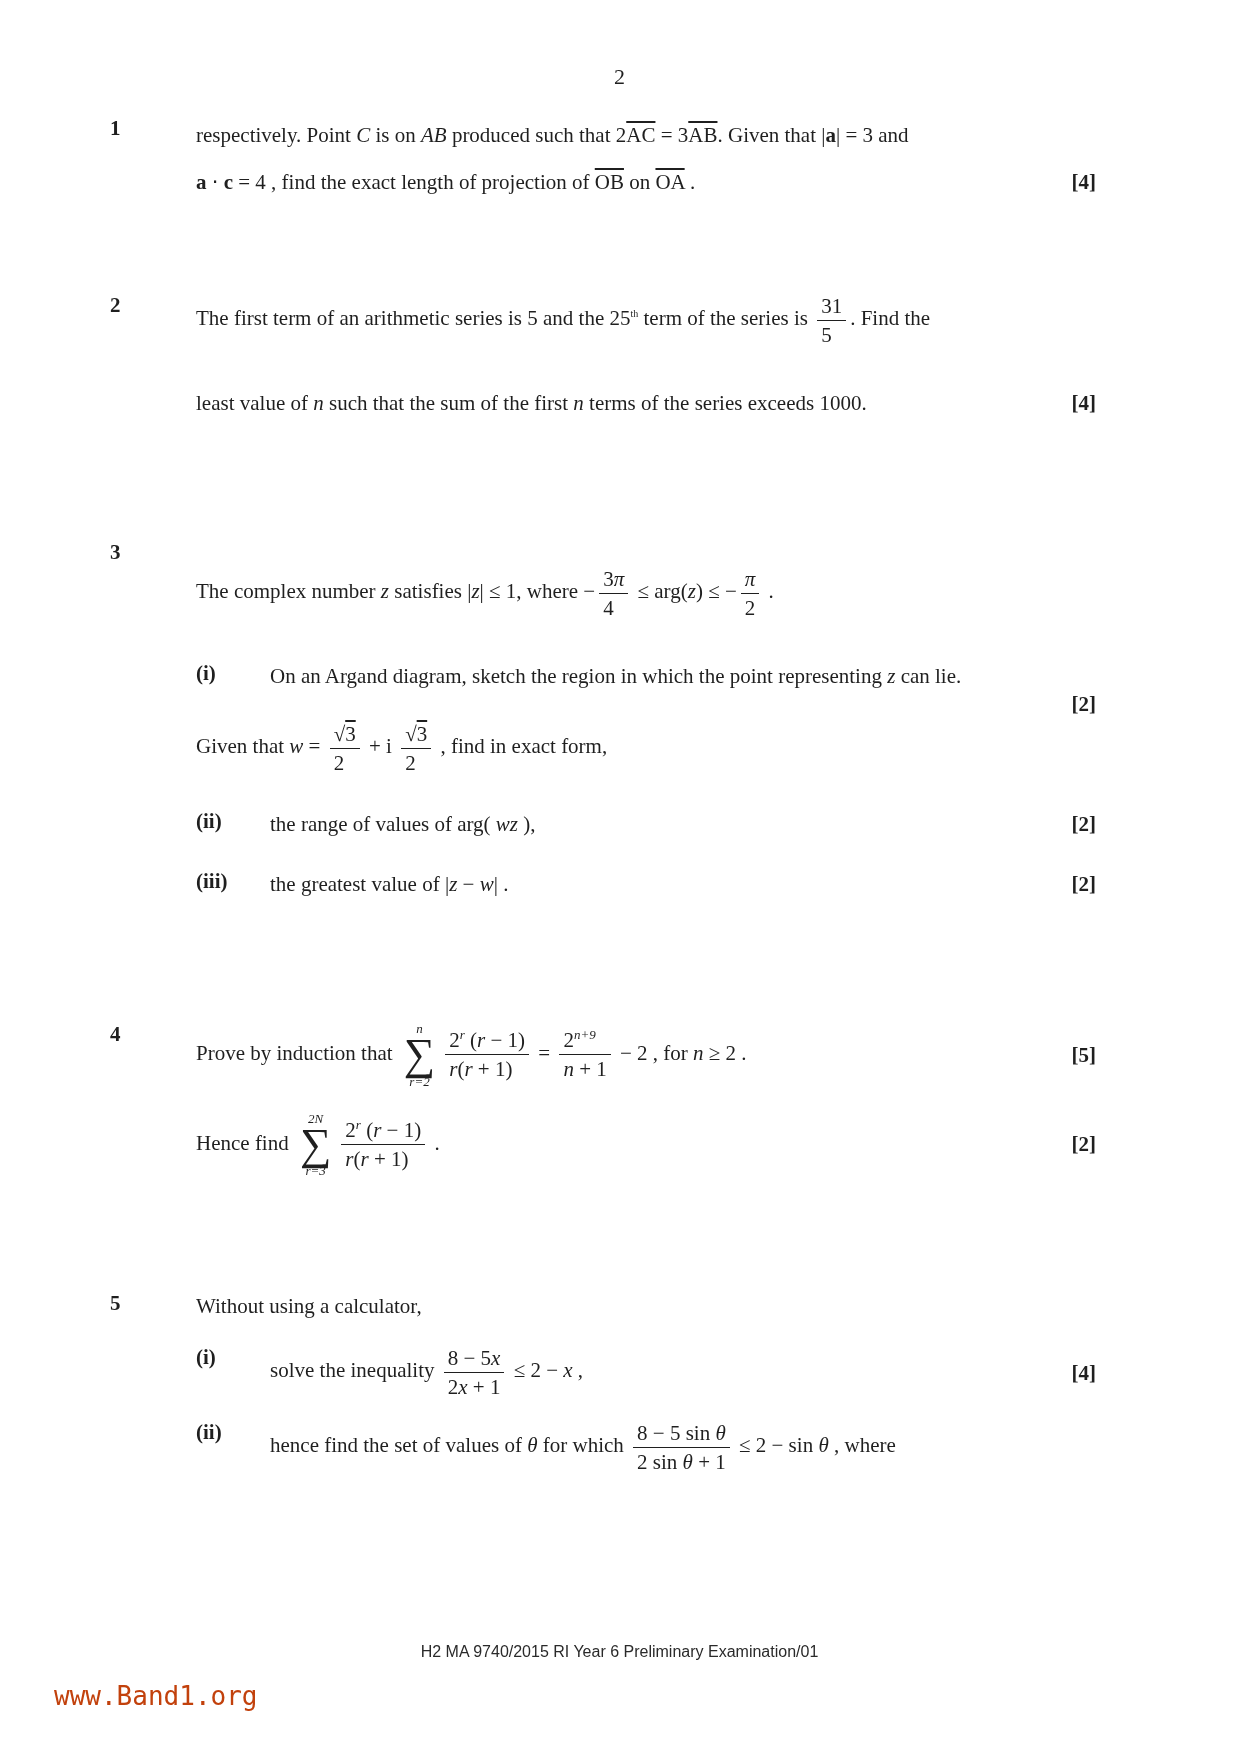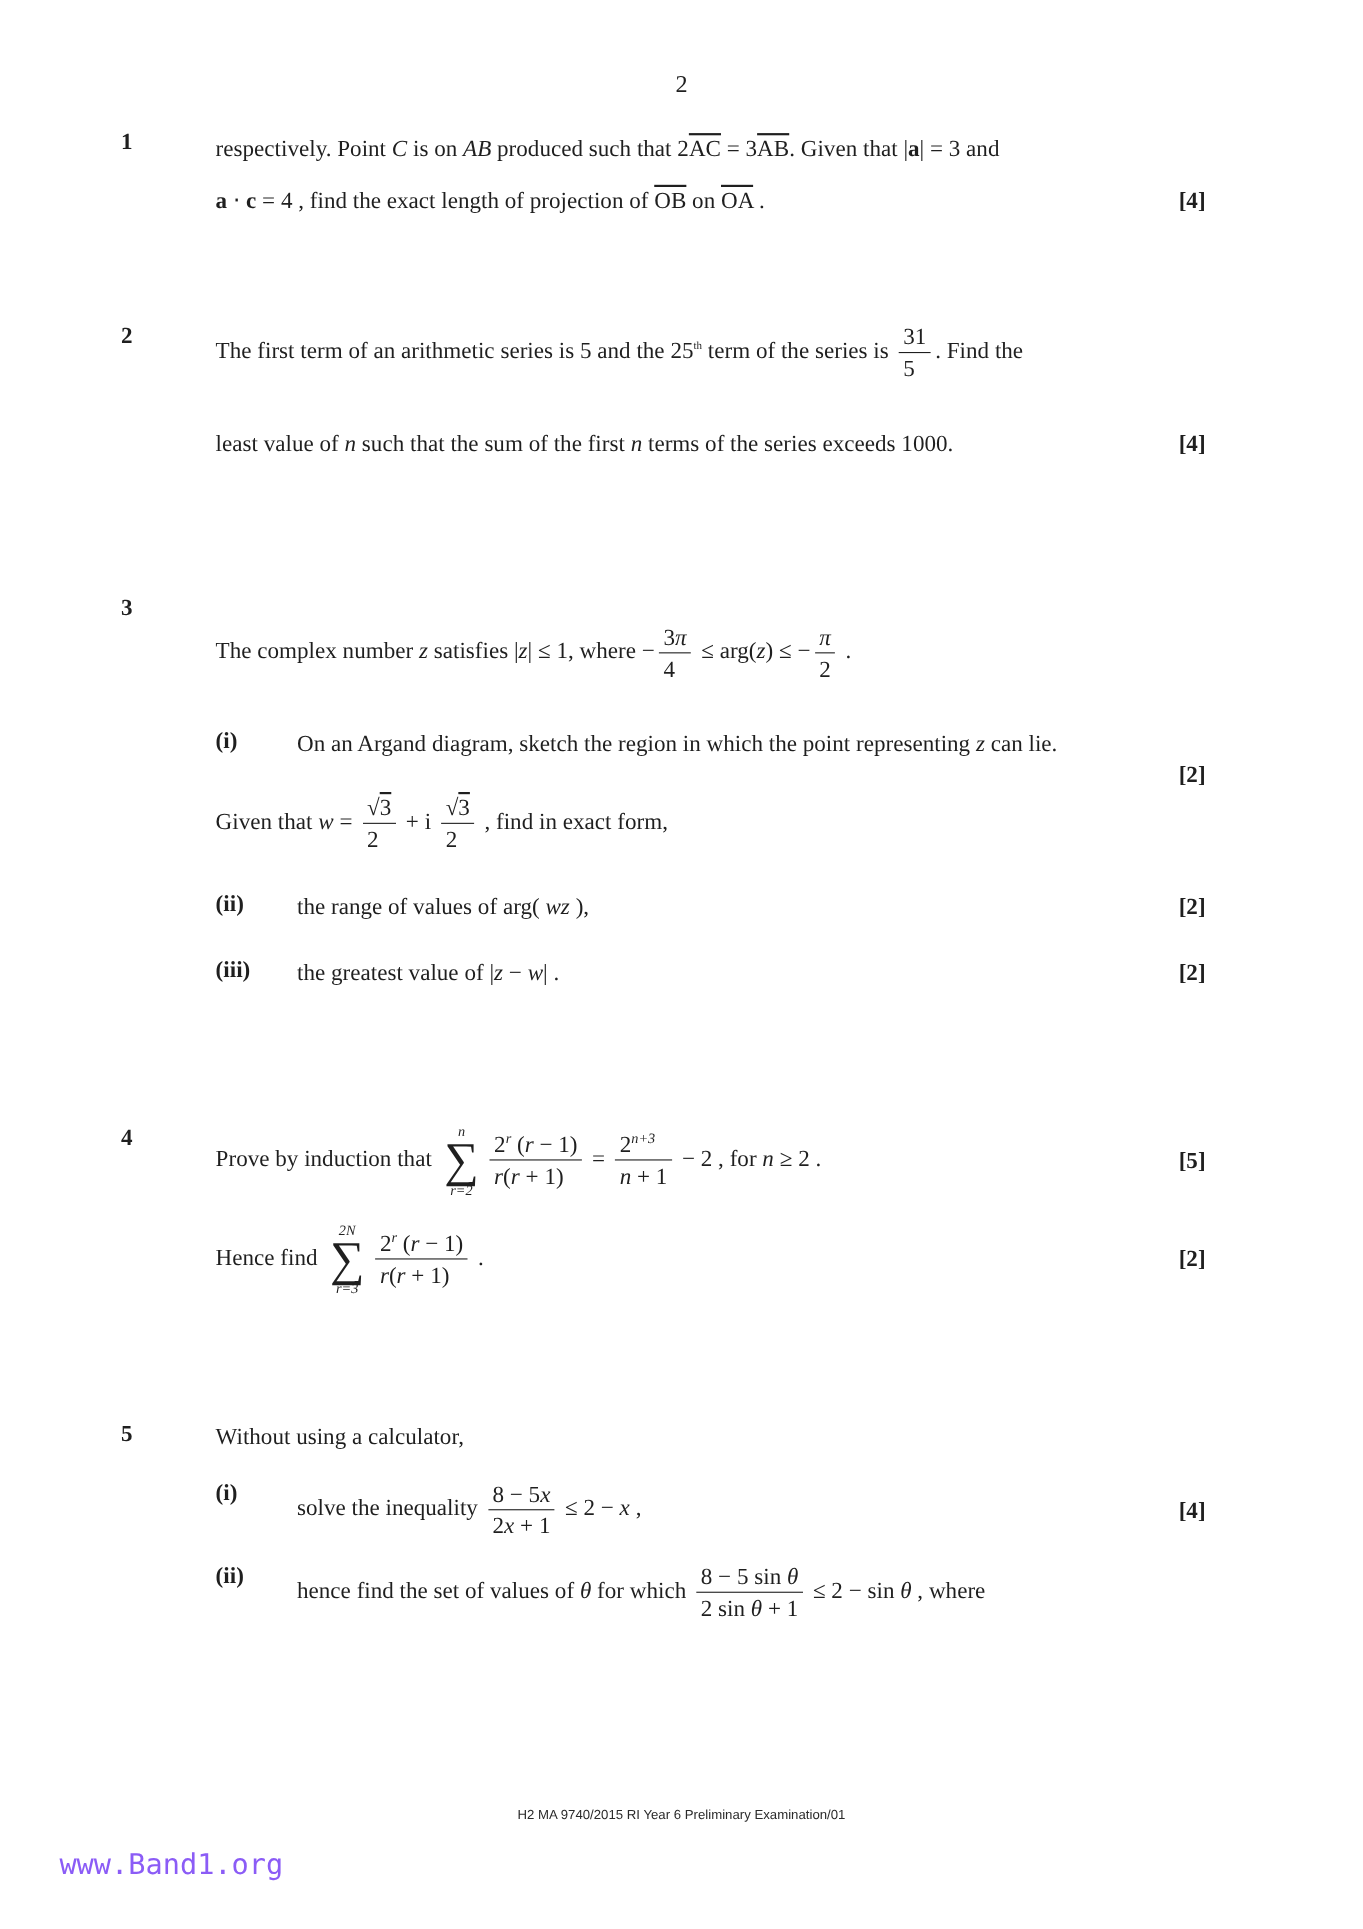--- a/index.html
+++ b/index.html
@@ -26,23 +26,23 @@
   .sup{font-size:10px;vertical-align:super;line-height:0;}
   .supi{font-size:13px;vertical-align:super;line-height:0;font-style:italic;}
   .frac{display:inline-block;vertical-align:middle;text-align:left;margin:0 4px;line-height:1.15;}
   .fn{display:block;padding:1px 4px 2px;border-bottom:1.5px solid #1f1f1f;}
   .fd{display:block;padding:2px 4px 1px;}
   .sum{display:inline-flex;flex-direction:column;align-items:center;vertical-align:middle;
        margin:0 6px;line-height:1;}
   .stp,.sbt{font-size:13px;font-style:italic;line-height:1;}
   .sig{font-size:44px;line-height:0.9;}
   .footer{position:absolute;top:1643px;left:0;width:100%;text-align:center;
-          font-family:"Liberation Sans",sans-serif;font-size:12px;color:#2a2a2a;}
+          font-family:"Liberation Sans",sans-serif;font-size:16px;color:#2a2a2a;}
   .site{position:absolute;top:1681px;left:54px;font-family:"DejaVu Sans Mono",monospace;
-        font-size:26px;color:#8b5cf6;}
+        font-size:26px;color:#c2410c;}
 </style>
 </head>
 <body>
 
 <div class="page">
 
   <div class="pageno">2</div>
 
   <section class="q" style="top:116px">
     <div class="qnum">1</div>
@@ -98,21 +98,21 @@
   </section>
 
   <section class="q" style="top:1022px">
     <div class="qnum">4</div>
     <div class="qbody">
       <div class="tln mkrow">
         <span class="seg">Prove by induction that <span class="sum">
               <span class="stp">n</span>
               <span class="sig">∑</span>
               <span class="sbt">r=2</span>
-            </span><span class="frac"><span class="fn">2<span class="supi">r</span> (<span class="it">r</span> − 1)</span><span class="fd"><span class="it">r</span>(<span class="it">r</span> + 1)</span></span> = <span class="frac"><span class="fn">2<span class="supi">n+3</span></span><span class="fd"><span class="it">n</span> + 1</span></span> − 2 ,  for <span class="it">n</span> ≥ 2 .</span>
+            </span><span class="frac"><span class="fn">2<span class="supi">r</span> (<span class="it">r</span> − 1)</span><span class="fd"><span class="it">r</span>(<span class="it">r</span> + 1)</span></span> = <span class="frac"><span class="fn">2<span class="supi">n+9</span></span><span class="fd"><span class="it">n</span> + 1</span></span> − 2 ,  for <span class="it">n</span> ≥ 2 .</span>
         <span class="mk">[5]</span>
       </div>
       <div class="tln mkrow" style="margin-top:24px">
         <span class="seg">Hence find <span class="sum">
               <span class="stp">2N</span>
               <span class="sig">∑</span>
               <span class="sbt">r=3</span>
             </span><span class="frac"><span class="fn">2<span class="supi">r</span> (<span class="it">r</span> − 1)</span><span class="fd"><span class="it">r</span>(<span class="it">r</span> + 1)</span></span> .</span>
         <span class="mk">[2]</span>
       </div>

